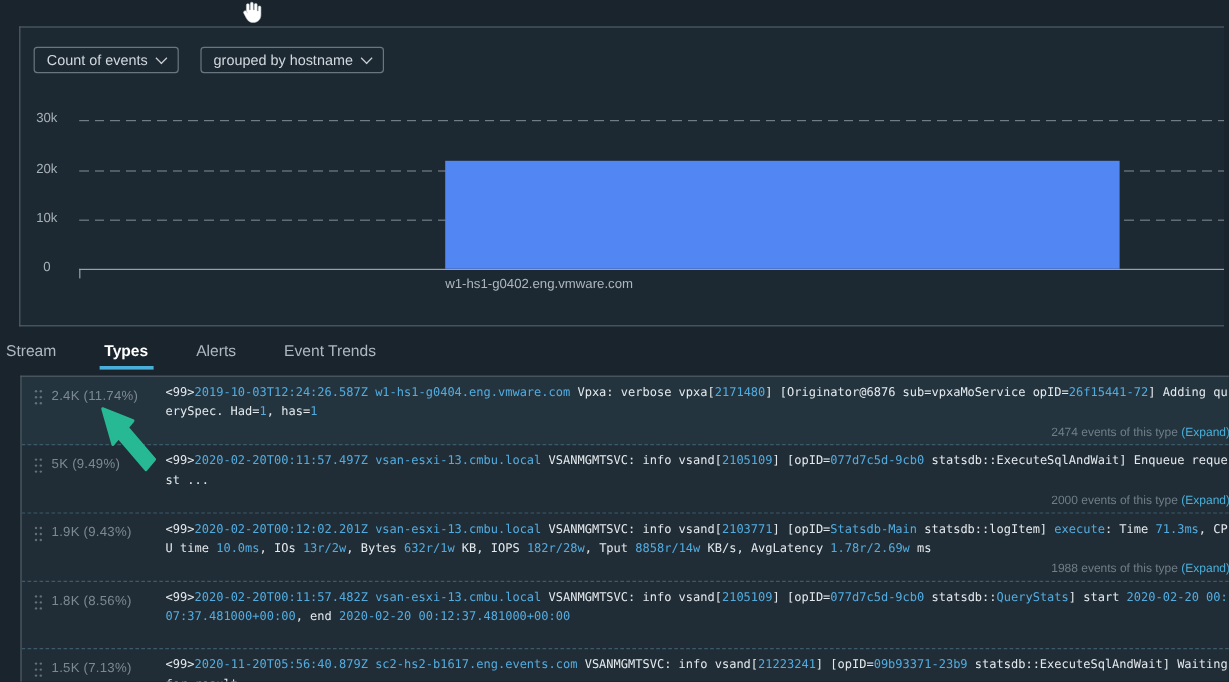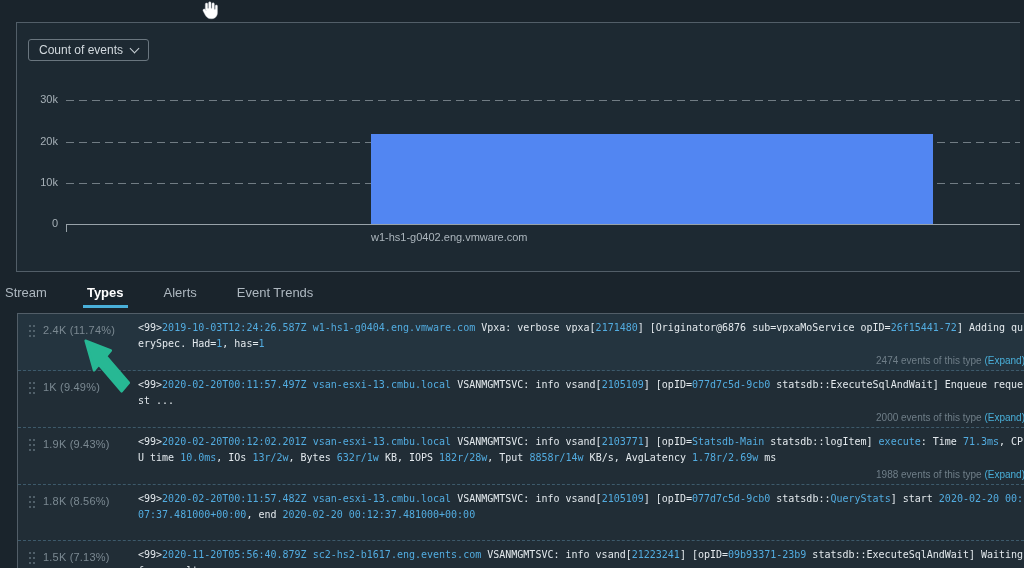--- a/index.html
+++ b/index.html
@@ -19,21 +19,21 @@
     background:transparent;cursor:pointer;white-space:nowrap;
   }
   .dd1{left:11px;top:16px}
   .dd2{left:150px;top:16px}
   .chev{width:6px;height:6px;border-right:1.5px solid #C9D0D5;border-bottom:1.5px solid #C9D0D5;
     transform:rotate(45deg);margin-left:8px;margin-top:-3px}
   .plot{position:absolute;left:49px;right:0;top:77px;height:124px;border-bottom:1px solid #98A2A9}
   .gl{position:absolute;left:0;right:0;height:1px;
     background:repeating-linear-gradient(90deg,#717C84 0 8px,transparent 8px 13px)}
   .gl30{top:0}.gl20{top:42px}.gl10{top:83px}
-  .ylab{position:absolute;left:-46px;width:38px;text-align:right;font-size:11px;color:#A6B0B7}
+  .ylab{position:absolute;left:-46px;width:38px;text-align:center;font-size:11px;color:#A6B0B7}
   .t30{top:-7px}.t20{top:35px}.t10{top:76px}.t0{top:117px}
   .tick0{position:absolute;left:0;bottom:-8px;width:1px;height:8px;background:#98A2A9}
   .bar{position:absolute;left:305px;width:562px;bottom:0;background:#5286F2}
   .xlabel{position:absolute;left:305px;width:562px;top:131px;text-align:left;
     font-size:11px;color:#ACB6BD}
   
   .tabs{position:absolute;left:1px;top:285px;display:flex;gap:32px}
   .tab{font-size:13px;color:#AEB8C0;padding:0 4px 8px;cursor:pointer}
   .tab.active{color:#FFFFFF;font-weight:bold;border-bottom:3px solid #49AFD9;padding-bottom:5px}
   
@@ -62,20 +62,24 @@
 
 <svg class="hand-cursor" width="22" height="22" viewBox="0 0 24 24">
   <path fill="#FFFFFF" stroke="#C7CDD2" stroke-width="0.5" d="M8 10V4.6a1.3 1.3 0 0 1 2.6 0V9h1V3.3a1.3 1.3 0 0 1 2.6 0V9h1V4.4a1.3 1.3 0 0 1 2.6 0V10h1V6.6a1.2 1.2 0 0 1 2.4 0v6.9c0 4.2-2.8 7-7 7-3.4 0-5.1-1.9-6.6-4.7l-2-3.8c-.5-.9-.1-1.8.8-2.1.7-.3 1.5 0 1.9.7l.7 1.4z"></path>
 </svg>
 
 <div class="chart-panel">
   <div class="dd dd1">
     <span>Count of events</span>
     <span class="chev"></span>
   </div>
+  <div class="dd dd2">
+    <span>grouped by hostname</span>
+    <span class="chev"></span>
+  </div>
 
   <div class="plot">
     <div class="gl gl30"></div>
     <div class="gl gl20"></div>
     <div class="gl gl10"></div>
     <span class="ylab t30">30k</span>
     <span class="ylab t20">20k</span>
     <span class="ylab t10">10k</span>
     <span class="ylab t0">0</span>
     <div class="tick0"></div>
@@ -94,21 +98,21 @@
 <div class="list-panel">
   <div>
       <div class="row highlight">
         <div class="dots"></div>
         <div class="row-count">2.4K (11.74%)</div>
         <div class="row-msg"><span>&lt;99&gt;</span><span class="seg-link">2019-10-03T12:24:26.587Z</span><span> </span><span class="seg-link">w1-hs1-g0404.eng.vmware.com</span><span> Vpxa: verbose vpxa[</span><span class="seg-link">2171480</span><span>] [Originator@6876 sub=vpxaMoService opID=</span><span class="seg-link">26f15441-72</span><span>] Adding querySpec. Had=</span><span class="seg-link">1</span><span>, has=</span><span class="seg-link">1</span></div>
         <div class="row-events"><span>2474 events of this type </span><span class="expand">(Expand)</span></div>
       </div>
       <div class="row">
         <div class="dots"></div>
-        <div class="row-count">1K (9.49%)</div>
+        <div class="row-count">5K (9.49%)</div>
         <div class="row-msg"><span>&lt;99&gt;</span><span class="seg-link">2020-02-20T00:11:57.497Z</span><span> </span><span class="seg-link">vsan-esxi-13.cmbu.local</span><span> VSANMGMTSVC: info vsand[</span><span class="seg-link">2105109</span><span>] [opID=</span><span class="seg-link">077d7c5d-9cb0</span><span> statsdb::ExecuteSqlAndWait] Enqueue request ...</span></div>
         <div class="row-events"><span>2000 events of this type </span><span class="expand">(Expand)</span></div>
       </div>
       <div class="row">
         <div class="dots"></div>
         <div class="row-count">1.9K (9.43%)</div>
         <div class="row-msg"><span>&lt;99&gt;</span><span class="seg-link">2020-02-20T00:12:02.201Z</span><span> </span><span class="seg-link">vsan-esxi-13.cmbu.local</span><span> VSANMGMTSVC: info vsand[</span><span class="seg-link">2103771</span><span>] [opID=</span><span class="seg-link">Statsdb-Main</span><span> statsdb::logItem] </span><span class="seg-link">execute</span><span>: Time </span><span class="seg-link">71.3ms</span><span>, CPU time </span><span class="seg-link">10.0ms</span><span>, IOs </span><span class="seg-link">13r/2w</span><span>, Bytes </span><span class="seg-link">632r/1w</span><span> KB, IOPS </span><span class="seg-link">182r/28w</span><span>, Tput </span><span class="seg-link">8858r/14w</span><span> KB/s, AvgLatency </span><span class="seg-link">1.78r/2.69w</span><span> ms</span></div>
         <div class="row-events"><span>1988 events of this type </span><span class="expand">(Expand)</span></div>
       </div>
       <div class="row">

